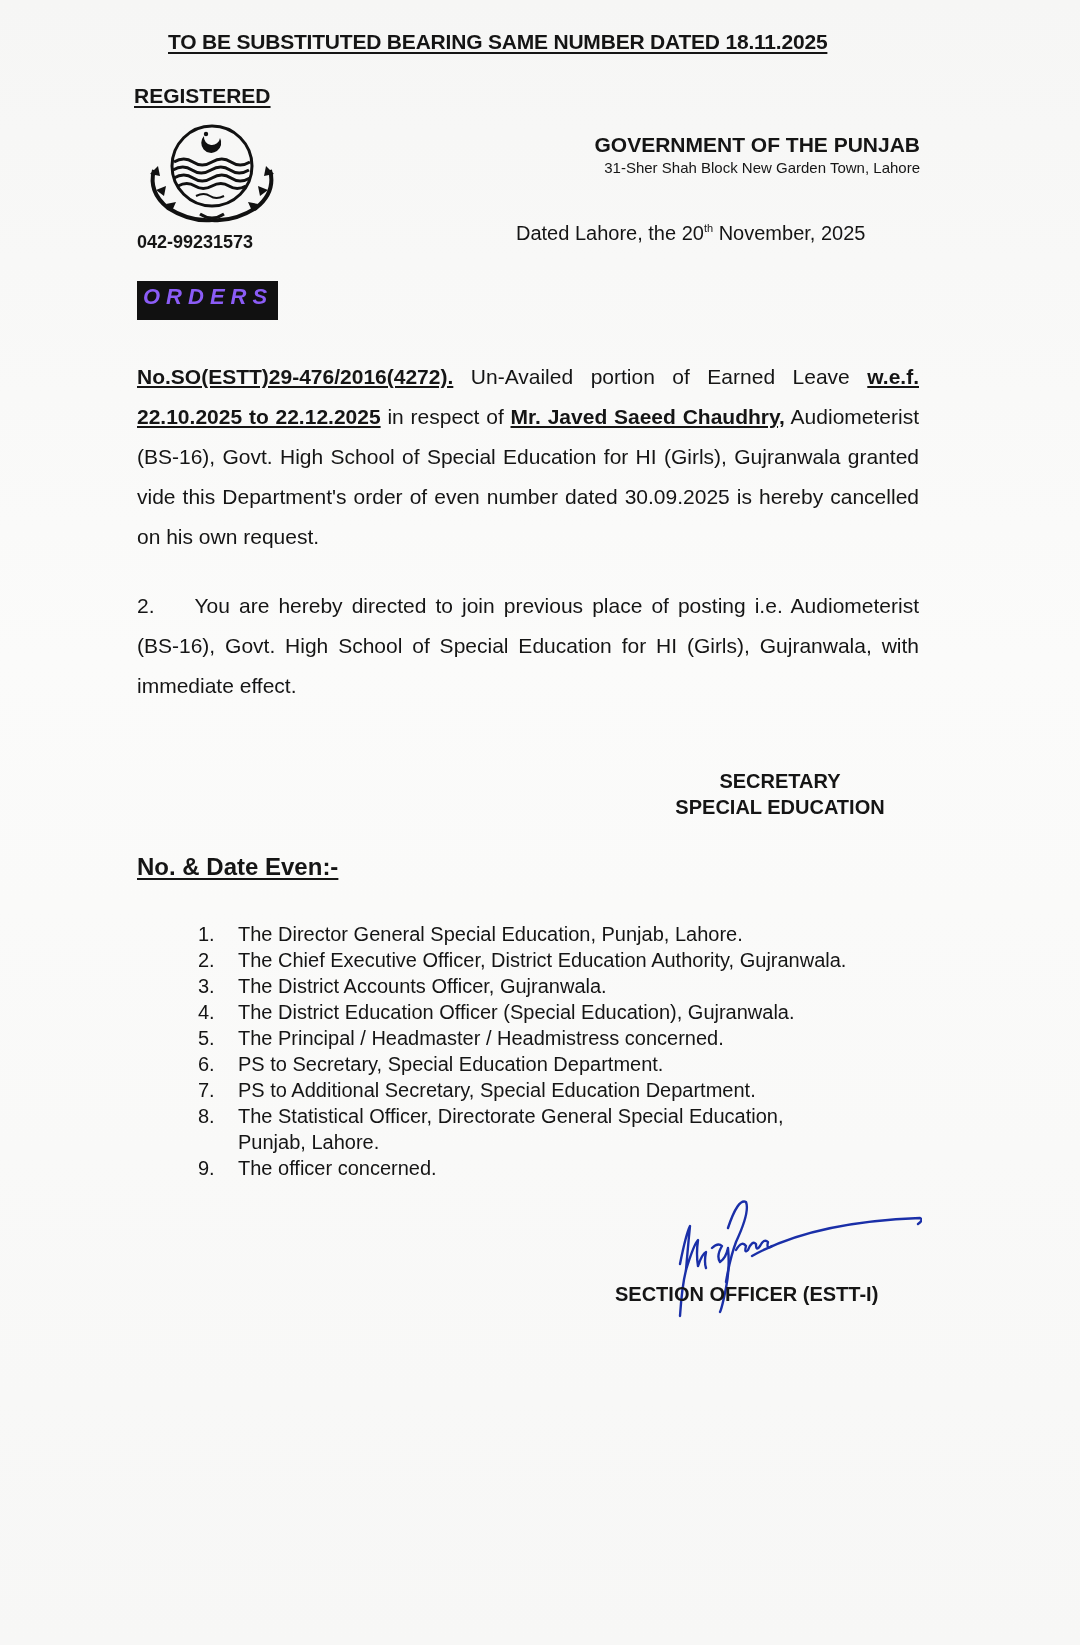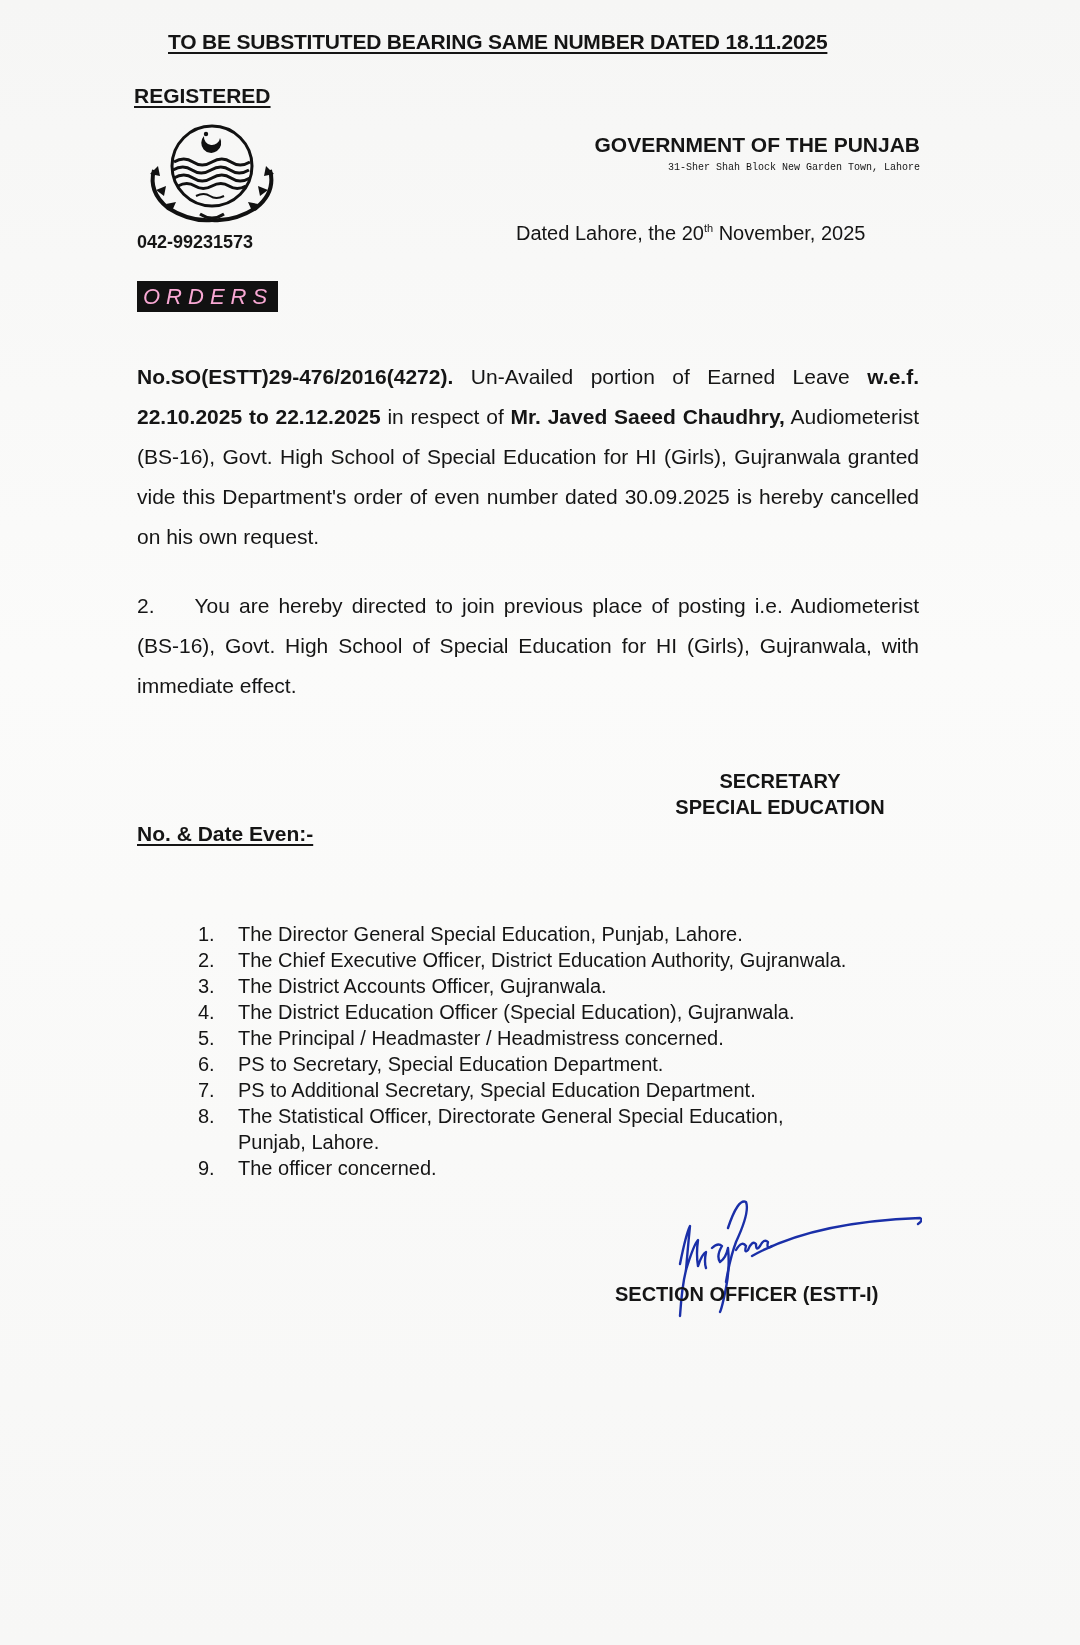--- a/index.html
+++ b/index.html
@@ -26,42 +26,42 @@
     left: 134px; top: 84px;
     font-size: 21px; font-weight: bold; text-decoration: underline;
     text-underline-offset: 3px;
   }
   .emblem { left: 140px; top: 118px; width: 144px; height: 108px; }
   .phone {
     left: 137px; top: 232px; font-size: 18px; font-weight: bold;
   }
   .orders {
     left: 137px; top: 281px;
-    background: #111; color: #f9a8d4;
-    font-size: 22px; font-weight: normal; font-style: italic;
-    letter-spacing: 6px; padding: 0 3px 0 4px; line-height: 27px;
+    background: #111; color: #8b5cf6;
+    font-size: 22px; font-weight: bold; font-style: italic;
+    letter-spacing: 6px; padding: 0 3px 8px 4px; line-height: 27px;
     border: 2px solid #111;
   }
   .gov-head { left: 500px; top: 132px; width: 420px; text-align: right; }
   .gov-head .l1 { font-size: 21px; font-weight: bold; margin-left: 38px; line-height: 25px; }
   .gov-head .l2 { font-size: 21px; font-weight: bold; line-height: 25px; margin-left: 13px; }
-  .gov-head .l3 { font-size: 10px; line-height: 22px; margin-left: 22px; font-family: Liberation Mono, monospace; }
+  .gov-head .l3 { font-size: 15px; line-height: 22px; margin-left: 22px; }
   .dated { left: 516px; top: 222px; font-size: 20px; }
   .dated sup { font-size: 11px; }
 
   .para {
     left: 137px; width: 782px;
     font-size: 21px; line-height: 40px; text-align: justify;
   }
   .para1 { top: 357px; }
   .para2 { top: 586px; }
-  .b { font-weight: bold; }
+  .b { font-weight: bold; text-decoration: underline; }
 
   .sec-block { left: 640px; top: 768px; width: 280px; text-align: center; font-size: 20px; font-weight: bold; line-height: 26px; }
-  .even-no { left: 137px; top: 822px; font-size: 21px; font-weight: bold; text-decoration: underline; text-underline-offset: 3px; }
+  .even-no { left: 137px; top: 853px; font-size: 24px; font-weight: bold; text-decoration: underline; text-underline-offset: 3px; }
   .copy-line { left: 137px; top: 872px; font-size: 20px; }
   .copy-list { left: 198px; top: 921px; font-size: 20px; line-height: 26px; margin: 0; padding: 0; list-style: none; width: 740px; }
   .copy-list li { display: flex; }
   .copy-list .num { width: 40px; display: inline-block; }
   .copy-list .txt { flex: 1; }
   .signature { left: 672px; top: 1188px; width: 250px; height: 150px; }
   .section-officer { left: 615px; top: 1283px; font-size: 20px; font-weight: bold; }
 </style>
 </head>
 <body>

